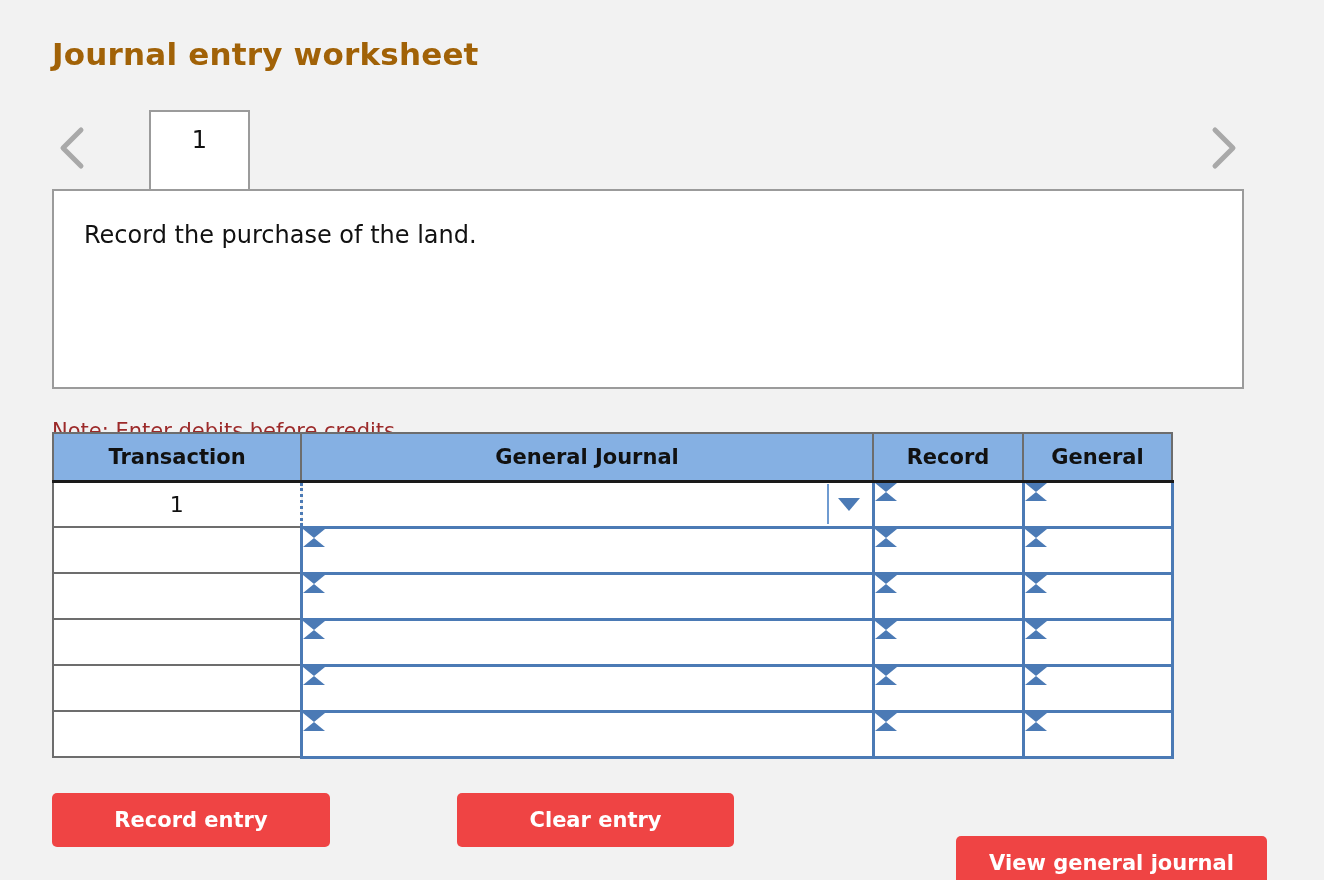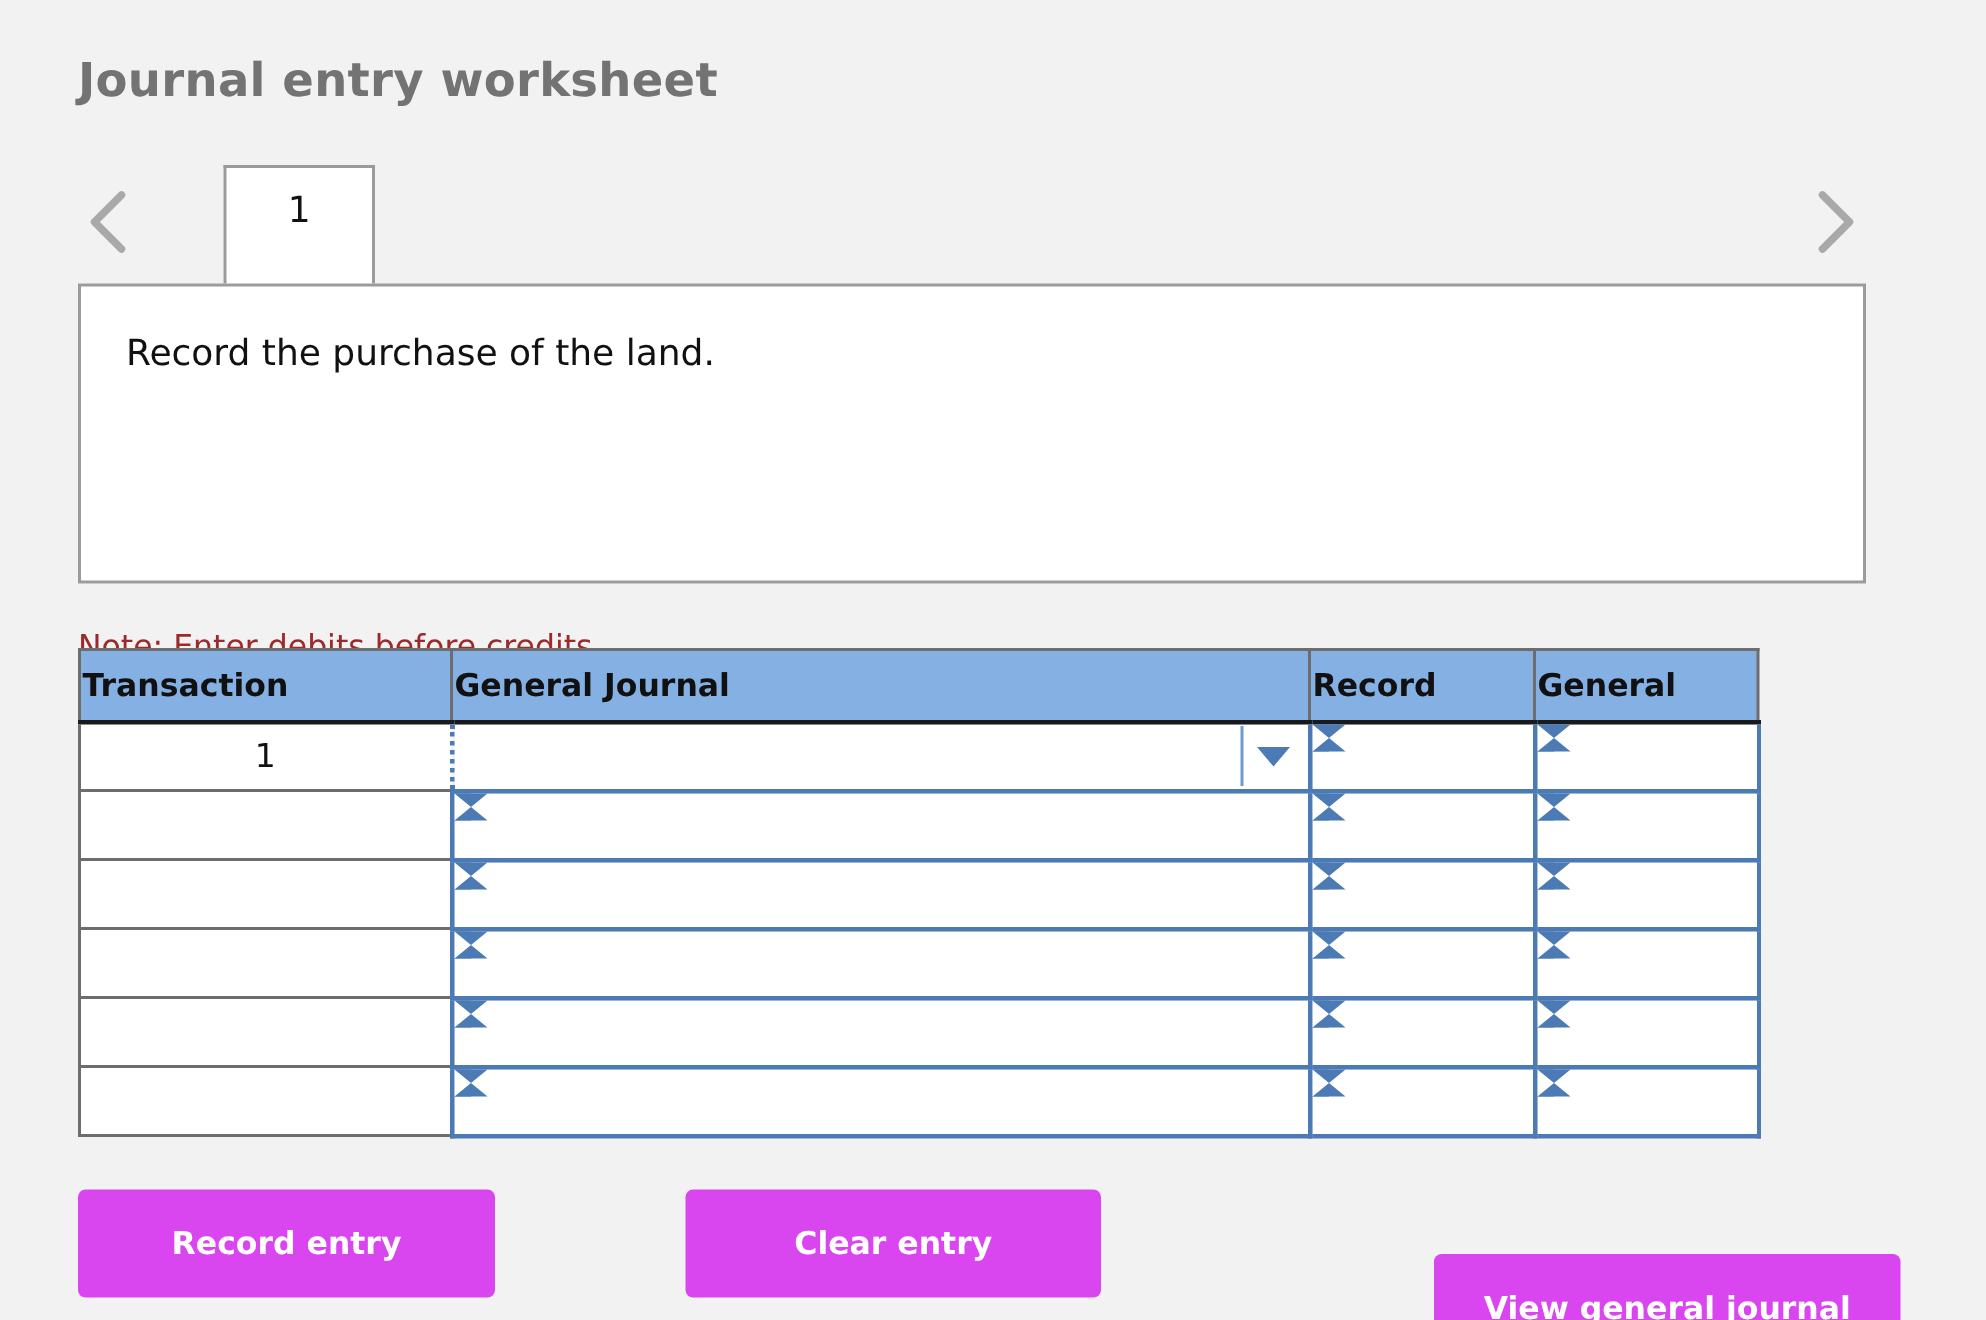--- a/index.html
+++ b/index.html
@@ -17,21 +17,21 @@
   }
 
   
   .page-title {
     position: absolute;
     left: 52px;
     top: 36px;
     font-size: 31px;
     font-weight: bold;
     letter-spacing: 0.2px;
-    color: #737373;
+    color: #a16207;
     white-space: nowrap;
   }
 
   
   .tabstrip {
     position: absolute;
     left: 52px;
     top: 108px;
     width: 1192px;
     height: 83px;
@@ -106,21 +106,21 @@
     table-layout: fixed;
   }
   .journal-table th {
     background: #85b0e3;
     border: 2px solid #6d6d6d;
     border-bottom: 3px solid #1a1a1a;
     height: 48px;
     font-size: 21px;
     font-weight: bold;
     color: #111;
-    text-align: left;
+    text-align: center;
     box-sizing: border-box;
   }
   .col-transaction { width: 248px; }
   .col-journal     { width: 572px; }
   .col-debit       { width: 150px; }
   .col-credit      { width: 149px; }
 
   .journal-table td {
     height: 46px;
     padding: 0;
@@ -191,27 +191,27 @@
     height: 0;
     border-left: 11px solid transparent;
     border-right: 11px solid transparent;
     border-top: 13px solid #4b7ab5;
     margin-right: 12px;
   }
 
   
   .btn {
     position: absolute;
-    background: #d946ef;
+    background: #ef4444;
     color: #ffffff;
     font-size: 21px;
     font-weight: bold;
     border: none;
     border-radius: 5px;
-    height: 72px;
+    height: 54px;
     cursor: pointer;
     font-family: "DejaVu Sans", "Liberation Sans", sans-serif;
   }
   .btn-record { left: 52px;  top: 793px; width: 278px; }
   .btn-clear  { left: 410px; top: 793px; width: 277px; margin-left: 47px; }
   .btn-view   { left: 956px; top: 793px; width: 311px; margin-top: 43px; }
 </style>
 </head>
 <body>
 

